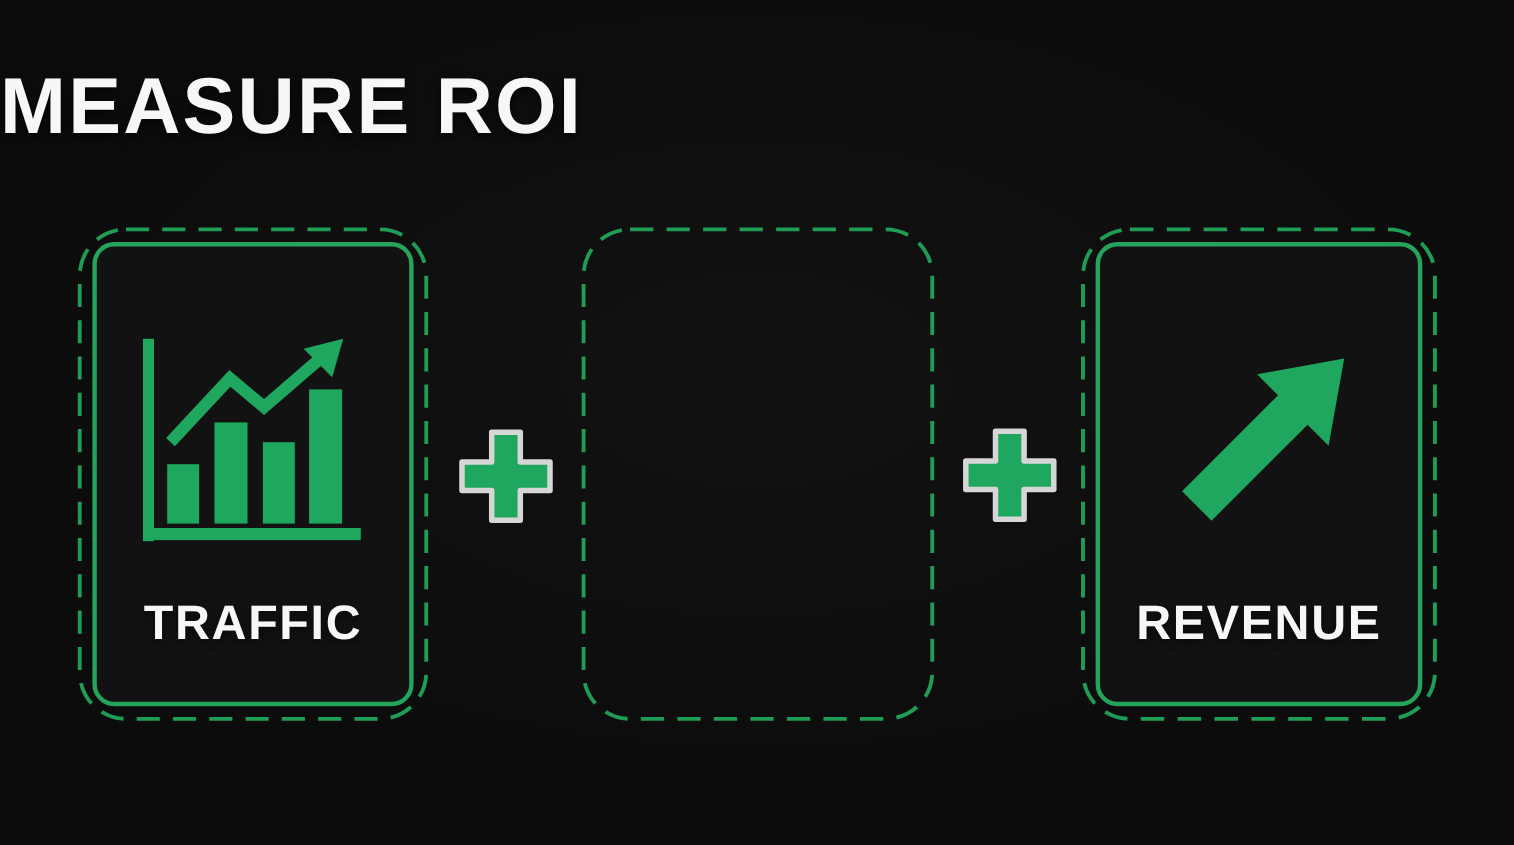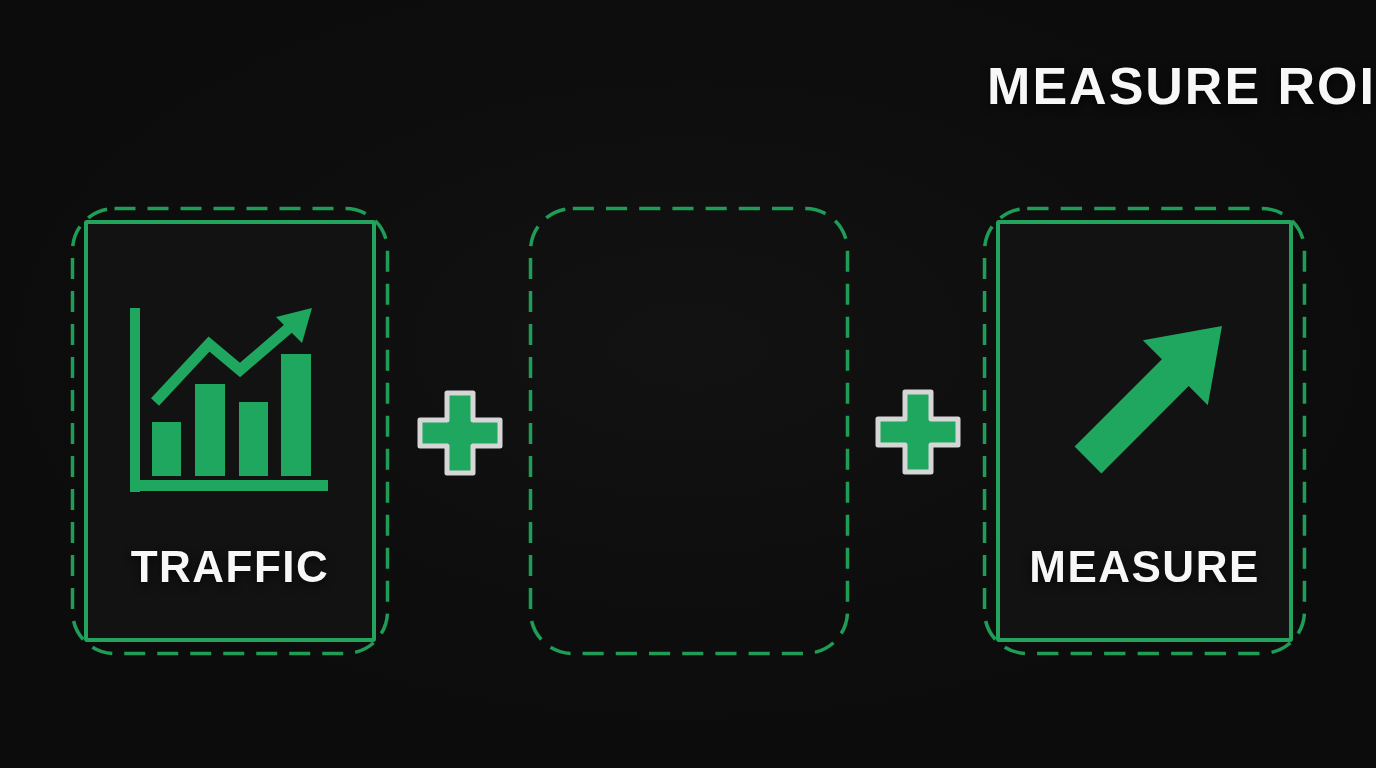--- a/index.html
+++ b/index.html
@@ -16,40 +16,40 @@
   body{
     background:var(--background);
     font-family:"Liberation Sans","DejaVu Sans",sans-serif;
   }
   .canvas{
     position:relative;width:1376px;height:768px;
     background:radial-gradient(ellipse 900px 500px at 50% 45%, #121212 0%, var(--background) 75%);
   }
   .page-title{
     position:absolute;left:0;top:56px;width:100%;
-    text-align:right;
+    text-align:left;
     color:var(--text);
-    font-size:52px;font-weight:700;letter-spacing:2px;
+    font-size:72px;font-weight:700;letter-spacing:2px;
     text-shadow:0 4px 10px rgba(0,0,0,.65);
   }
   .card{
     position:absolute;top:206px;height:450px;
   }
   .card-1{left:70px;width:320px;}
   .card-2{left:528px;width:322px;}
   .card-3{left:982px;width:325px;}
   .dash-border{position:absolute;left:0;top:0;width:100%;height:100%;}
   .dash-border rect{
     fill:none;stroke:var(--dash-green);stroke-width:3.5;
     stroke-dasharray:21 12;
   }
   .card-inner{
     position:absolute;left:14px;top:14px;right:14px;bottom:14px;
     border:4px solid var(--border-green);
-    border-radius:3px;
+    border-radius:20px;
     background:var(--card-background);
   }
   .icon-slot{
     position:absolute;left:0;top:72px;width:100%;height:212px;
     display:flex;align-items:center;justify-content:center;
   }
   .card-label{
     position:absolute;left:0;top:318px;width:100%;
     text-align:center;
     color:var(--text);
@@ -111,17 +111,17 @@
   <div class="card card-3">
     <svg class="dash-border" viewBox="0 0 320 450" preserveAspectRatio="none" aria-hidden="true">
       <rect x="2.5" y="2.5" width="315" height="445" rx="42"></rect>
     </svg>
     <div class="card-inner">
       <div class="icon-slot">
         <svg width="170" height="160" viewBox="0 0 170 160" aria-hidden="true">
           <polygon class="gfill" points="162,4 147.8,83.2 128.7,64.1 41.4,151.4 14.6,124.6 101.9,37.3 82.8,18.2"></polygon>
         </svg>
       </div>
-      <div class="card-label">MEASURE</div>
+      <div class="card-label">REVENUE</div>
     </div>
   </div>
 
 </div>
 
 </body></html>

